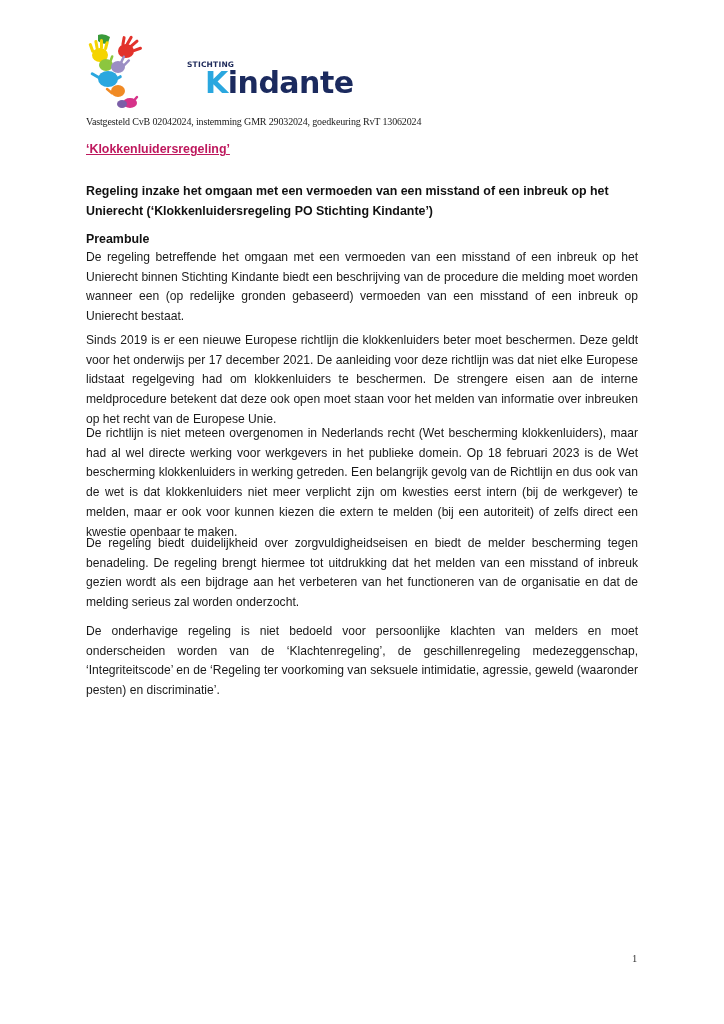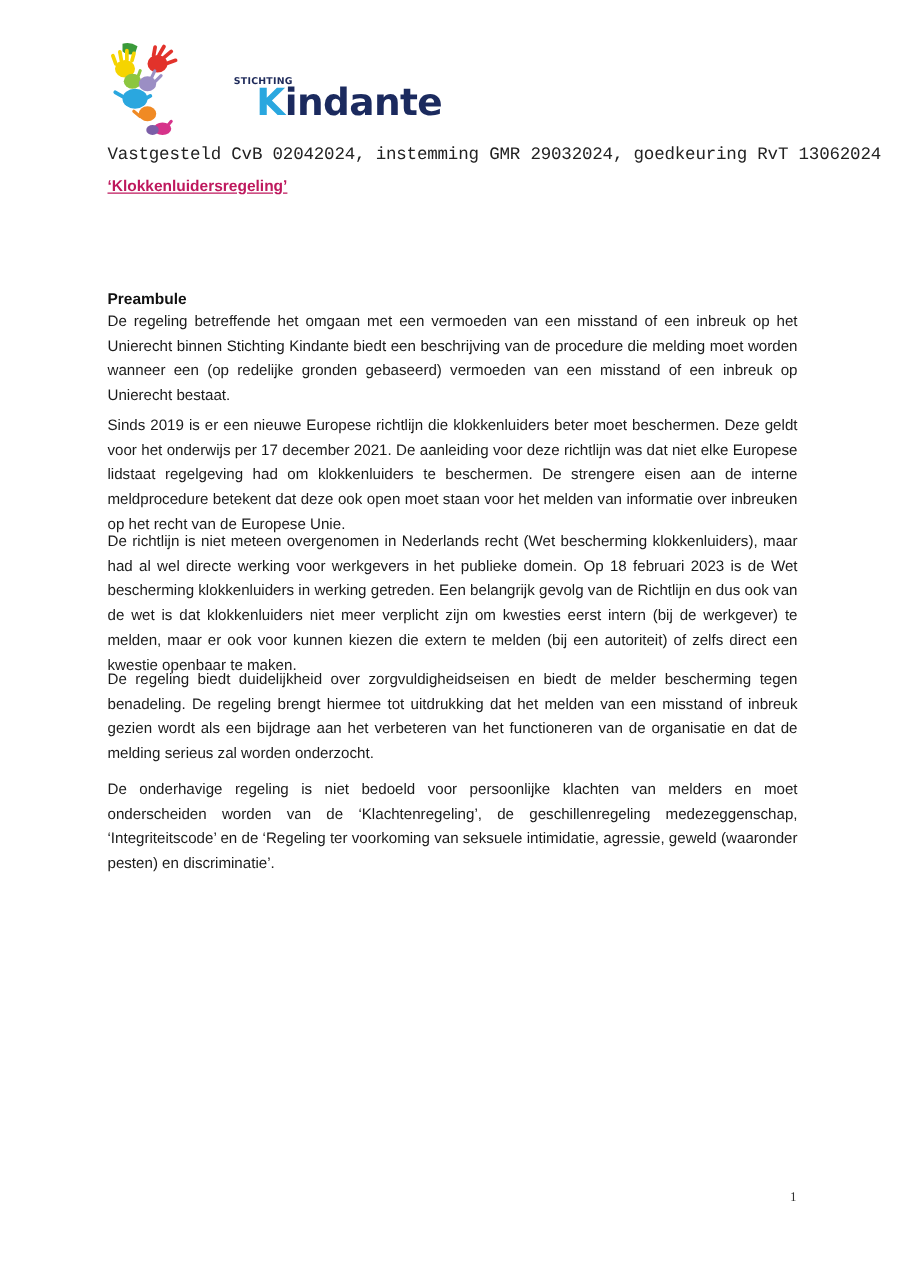--- a/index.html
+++ b/index.html
@@ -55,22 +55,22 @@
       letter-spacing: -0.5px;
       margin-left: 39px;
     }
     .logo-kindante .k {
       color: #2aa7df;
     }
     .meta-line {
       position: absolute;
       left: 86px;
       top: 116px;
-      font-family: Liberation Mono, monospace;
-      font-size: 14px;
+      font-family: Liberation Serif, serif;
+      font-size: 10px;
       color: #222;
       letter-spacing: -0.15px;
     }
     .doc-title {
       position: absolute;
       left: 86px;
       top: 142px;
       font-weight: bold;
       font-size: 12.4px;
       text-decoration: underline;
@@ -174,20 +174,21 @@
       </g>
     </svg>
     <span class="logo-stichting">STICHTING</span>
     <span class="logo-kindante"><span class="k">K</span><span>indante</span></span>
   </div>
 
   <div class="meta-line">Vastgesteld CvB 02042024, instemming GMR 29032024, goedkeuring RvT 13062024</div>
 
   <div class="doc-title">‘Klokkenluidersregeling’</div>
 
+  <div class="subtitle">Regeling inzake het omgaan met een vermoeden van een misstand of een inbreuk op het Unierecht (‘Klokkenluidersregeling PO Stichting Kindante’)</div>
 
   <div class="section-heading">Preambule</div>
 
   <p class="para p1" style="margin:0;">De regeling betreffende het omgaan met een vermoeden van een misstand of een inbreuk op het Unierecht binnen Stichting Kindante biedt een beschrijving van de procedure die melding moet worden wanneer een (op redelijke gronden gebaseerd) vermoeden van een misstand of een inbreuk op Unierecht bestaat.</p>
   <p class="para p2" style="margin:0;">Sinds 2019 is er een nieuwe Europese richtlijn die klokkenluiders beter moet beschermen. Deze geldt voor het onderwijs per 17 december 2021. De aanleiding voor deze richtlijn was dat niet elke Europese lidstaat regelgeving had om klokkenluiders te beschermen. De strengere eisen aan de interne meldprocedure betekent dat deze ook open moet staan voor het melden van informatie over inbreuken op het recht van de Europese Unie.</p>
   <p class="para p3" style="margin:0;">De richtlijn is niet meteen overgenomen in Nederlands recht (Wet bescherming klokkenluiders), maar had al wel directe werking voor werkgevers in het publieke domein. Op 18 februari 2023 is de Wet bescherming klokkenluiders in werking getreden. Een belangrijk gevolg van de Richtlijn en dus ook van de wet is dat klokkenluiders niet meer verplicht zijn om kwesties eerst intern (bij de werkgever) te melden, maar er ook voor kunnen kiezen die extern te melden (bij een autoriteit) of zelfs direct een kwestie openbaar te maken.</p>
   <p class="para p5" style="margin:0;">De onderhavige regeling is niet bedoeld voor persoonlijke klachten van melders en moet onderscheiden worden van de ‘Klachtenregeling’, de geschillenregeling medezeggenschap, ‘Integriteitscode’ en de ‘Regeling ter voorkoming van seksuele intimidatie, agressie, geweld (waaronder pesten) en discriminatie’.</p>
   <p class="para p4" style="margin:0;">De regeling biedt duidelijkheid over zorgvuldigheidseisen en biedt de melder bescherming tegen benadeling. De regeling brengt hiermee tot uitdrukking dat het melden van een misstand of inbreuk gezien wordt als een bijdrage aan het verbeteren van het functioneren van de organisatie en dat de melding serieus zal worden onderzocht.</p>
 
   <div class="page-number">1</div>

